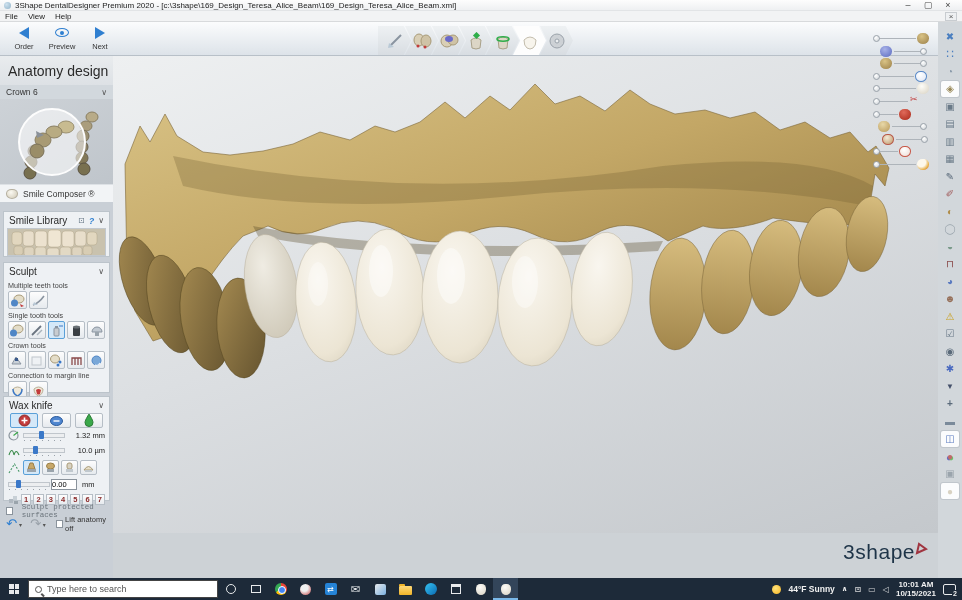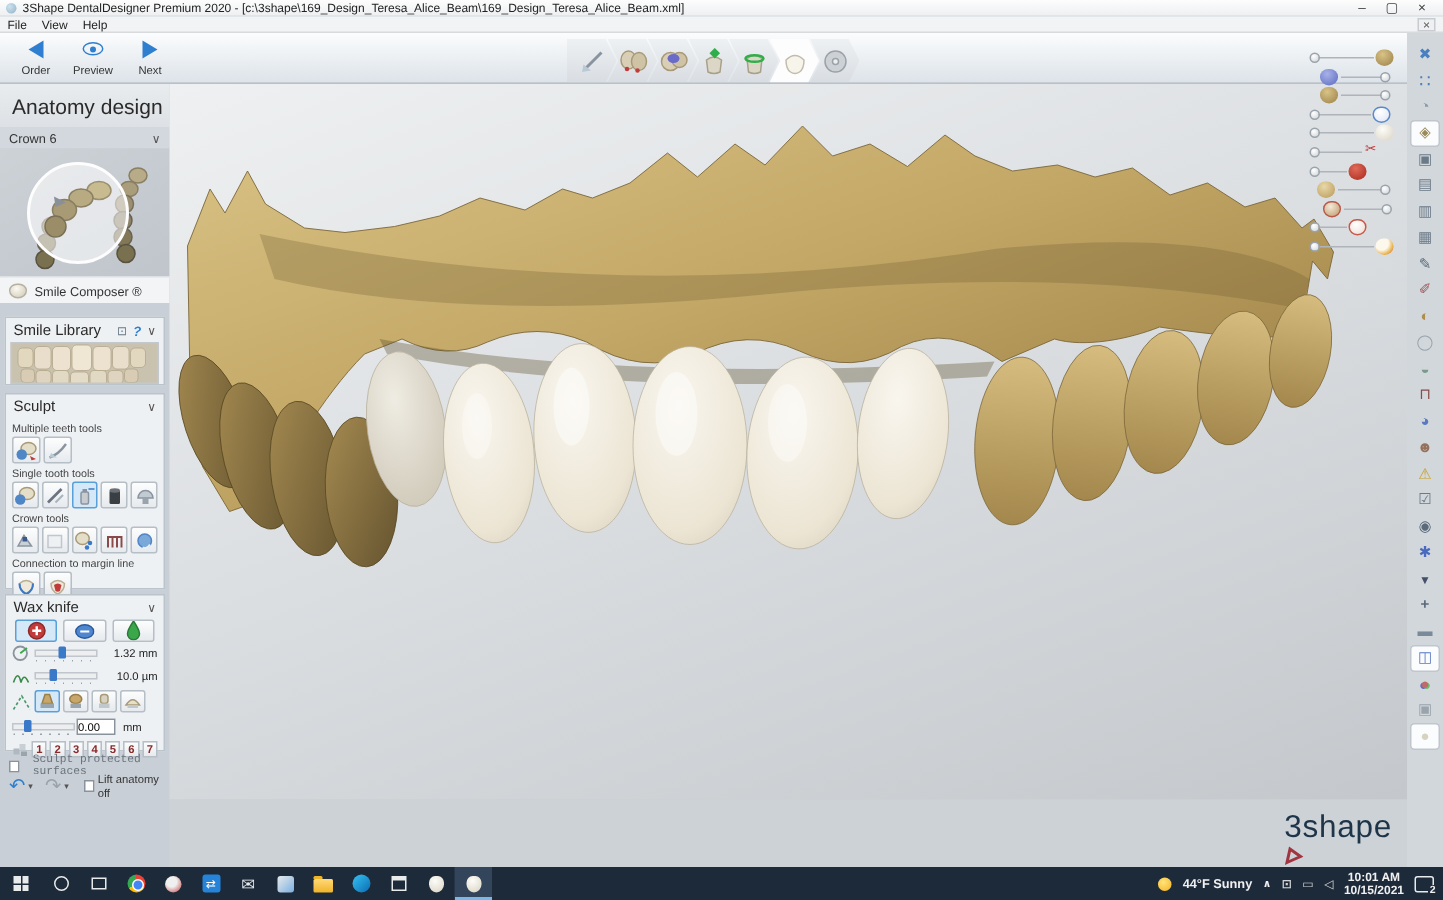--- a/index.html
+++ b/index.html
@@ -69,21 +69,21 @@
   .ls-row { position:relative; height:12.6px; }
   .ls-track { position:absolute; top:6px; height:1px; background:#aeb4ba; }
   .ls-ball { position:absolute; top:3px; width:7px; height:7px; border-radius:50%; background:radial-gradient(circle at 35% 30%,#fff,#cfd4d8); border:1px solid #9aa2aa; }
   .ls-ico { position:absolute; top:1px; width:12px; height:11px; border-radius:45% 45% 50% 50%; }
 
   
   .bottomstrip { position:absolute; top:533px; left:113px; width:825px; height:45px; background:#cdd2d6; }
   .status { position:absolute; left:5px; top:4px; font-size:7.5px; color:#333; }
   .status .row { display:flex; line-height:8.5px;}
   .status .lab { width:30px; }
-  .logo { position:absolute; right:10px; top:8px; display:flex; align-items:flex-start;flex-direction:column; }
+  .logo { position:absolute; right:10px; top:8px; display:flex; align-items:flex-start; }
   .logo .txt { font-size:21px; letter-spacing:0.5px; color:#1e3448; font-weight:500; line-height:22px;}
 
   
   .rightbar { position:absolute; top:22px; right:0; width:24px; height:556px; background:#d2d7db; display:flex; flex-direction:column; align-items:center; padding-top:6px; }
   .rb-ico { width:18px; height:16px; margin-bottom:1.5px; display:flex; align-items:center; justify-content:center; font-size:10px; border-radius:2px; }
   .rb-ico.active { background:#fbfcfd; box-shadow:0 0 0 1px #c0c6cc; }
 
   
   .taskbar { position:absolute; bottom:0; left:0; width:962px; height:22px; background:#1d2a39; display:flex; align-items:center; color:#eee;}
   .tb-start { width:28px; height:22px; display:flex; align-items:center; justify-content:center; }
@@ -619,20 +619,24 @@
 
   <div class="taskbar">
     <div class="tb-start">
       <div class="win-logo">
           <div></div>
           <div></div>
           <div></div>
           <div></div>
         </div>
     </div>
+    <div class="tb-search">
+      <span class="mag"></span>
+      <span>Type here to search</span>
+    </div>
     <div class="tb-ico">
         <span style="width:10px;height:10px;border:1.5px solid #e8eaec;border-radius:50%"></span>
       </div>
     <div class="tb-ico">
         <span style="width:10px;height:8px;border:1.5px solid #e8eaec"></span>
       </div>
     <div class="tb-ico">
         <span class="chrome-ico"></span>
       </div>
     <div class="tb-ico">

